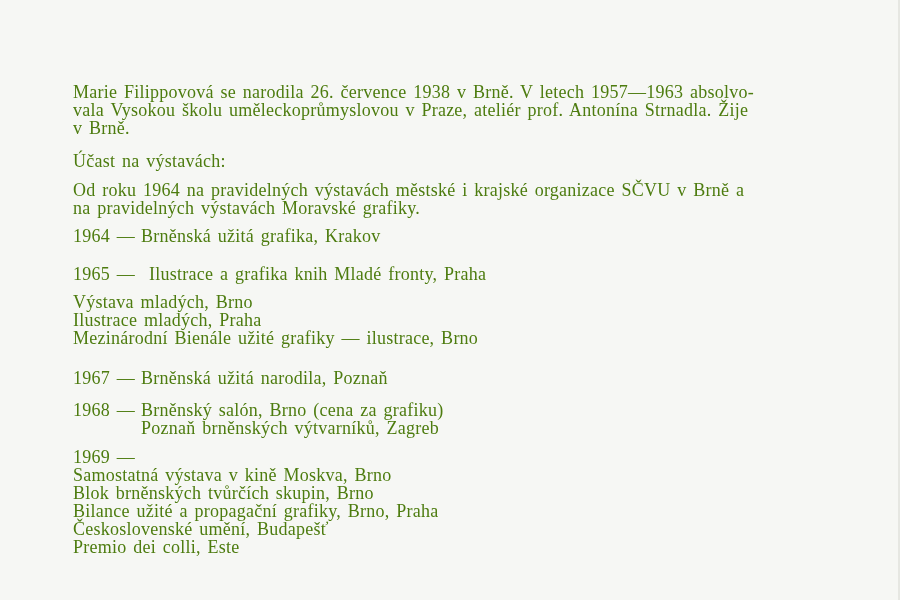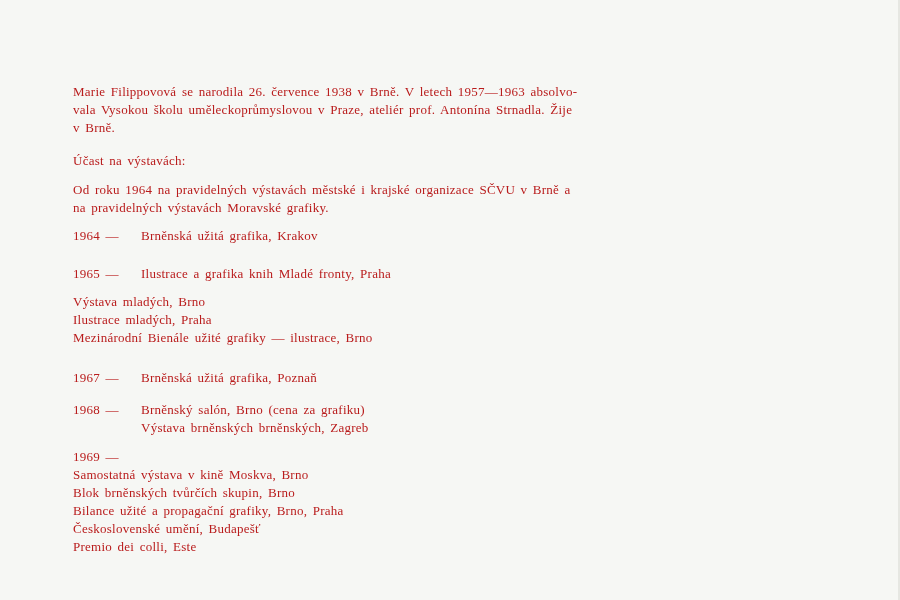--- a/index.html
+++ b/index.html
@@ -20,22 +20,22 @@
       background: #f6f7f4;
       border-right: 2px solid #e6e7e2;
       box-sizing: border-box;
     }
     .content {
       position: absolute;
       left: 73px;
       top: 83px;
       width: 810px;
       font-family: "Liberation Serif", "DejaVu Serif", serif;
-      font-size: 13px;
-      color: #b91c1c;
+      font-size: 18px;
+      color: #4d7c0f;
       letter-spacing: 0.25px;
       word-spacing: 2px;
     }
     .para {
       line-height: 18px;
       margin: 0;
     }
     .bio { width: 815px; }
     .heading {
       margin-top: 15px;
@@ -76,47 +76,47 @@
       <div>na pravidelných výstavách Moravské grafiky.</div>
     </div>
 
     <div class="entry" style="margin-top:10px;align-items:center;">
       <span class="year">1964 —</span>
       <div class="items">
         <span>Brněnská užitá grafika, Krakov</span>
       </div>
     </div>
 
-    <div class="entry" style="margin-top:20px;">
+    <div class="entry" style="margin-top:20px;gap:8px;">
       <span class="year">1965 —</span>
       <div class="items">
         <span>Ilustrace a grafika knih Mladé fronty, Praha</span>
       </div>
     </div>
 
     <div class="entry" style="margin-top:10px;">
       <div class="items">
         <span>Výstava mladých, Brno</span>
         <span>Ilustrace mladých, Praha</span>
         <span>Mezinárodní Bienále užité grafiky — ilustrace, Brno</span>
       </div>
     </div>
 
     <div class="entry" style="margin-top:22px;">
       <span class="year">1967 —</span>
       <div class="items">
-        <span>Brněnská užitá grafika, Poznaň</span>
+        <span>Brněnská užitá narodila, Poznaň</span>
       </div>
     </div>
 
     <div class="entry" style="margin-top:14px;">
       <span class="year">1968 —</span>
       <div class="items">
         <span>Brněnský salón, Brno (cena za grafiku)</span>
-        <span>Výstava brněnských brněnských, Zagreb</span>
+        <span>Poznaň brněnských výtvarníků, Zagreb</span>
       </div>
     </div>
 
     <div class="entry" style="margin-top:11px;flex-direction:column;">
       <span class="year">1969 —</span>
       <div class="items">
         <span>Samostatná výstava v kině Moskva, Brno</span>
         <span>Blok brněnských tvůrčích skupin, Brno</span>
         <span>Bilance užité a propagační grafiky, Brno, Praha</span>
         <span>Československé umění, Budapešť</span>

